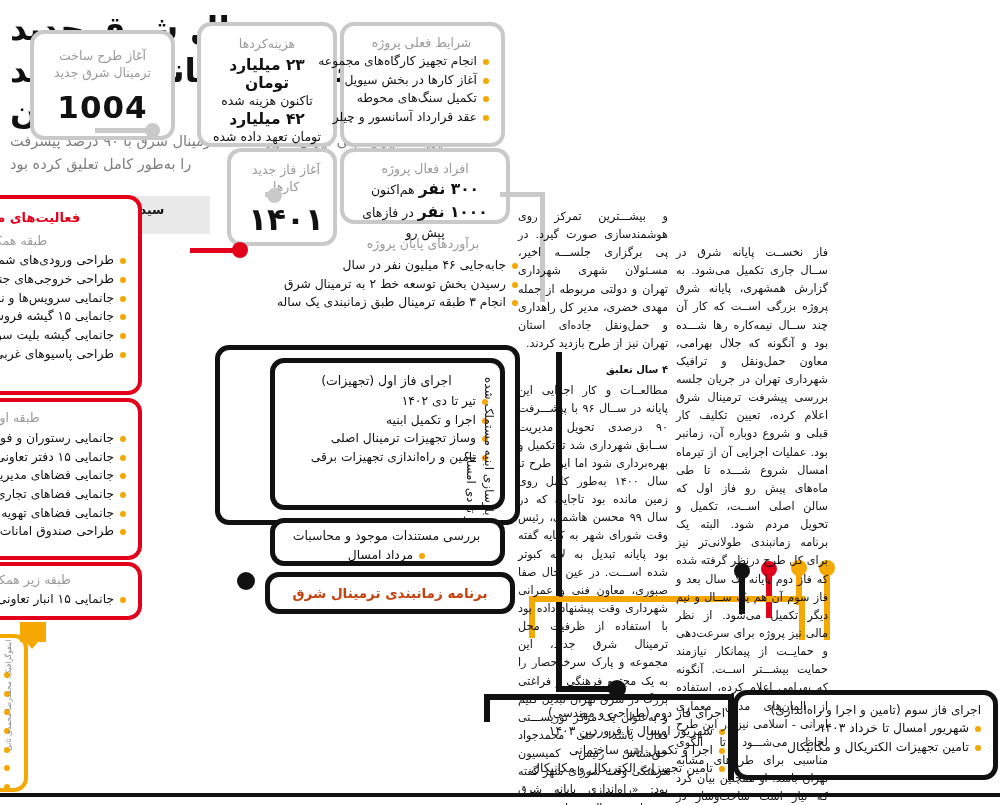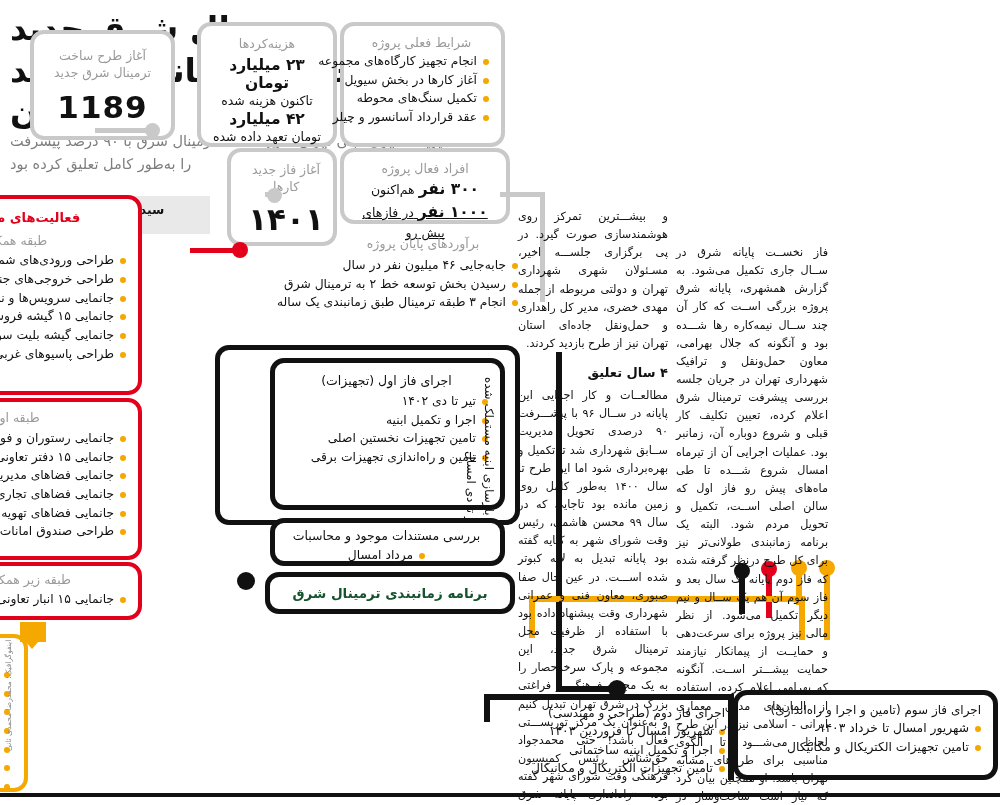--- a/index.html
+++ b/index.html
@@ -49,39 +49,39 @@
       display:flex;align-items:center;justify-content:center;font-size:16px;font-weight:bold;color:#111;}
   .badge-arrow{position:absolute;left:60px;top:12px;width:0;height:0;
       border-top:7px solid transparent;border-bottom:7px solid transparent;border-right:8px solid #f5a800;}
   .author{position:absolute;left:74px;top:6px;width:130px;text-align:left;}
   .author .nm{font-size:12.5px;font-weight:bold;line-height:1.25;}
   .author .rl{font-size:9px;color:#9a9a9a;line-height:1.2;}
 
   
   .col{position:absolute;font-size:11.2px;line-height:1.62;text-align:justify;color:#111;}
   .col p{margin:0 0 0 0;text-indent:0;}
-  .col .secthead{font-size:13px;font-weight:bold;margin:9px 0 4px 0;text-align:right;}
+  .col .secthead{font-size:10px;font-weight:bold;margin:9px 0 4px 0;text-align:right;}
 
   
   .conn{position:absolute;}
   .dot{position:absolute;border-radius:50%;}
 
   
   .credit{
     position:absolute;left:4px;top:640px;width:16px;height:150px;
     writing-mode:vertical-rl;transform:rotate(180deg);
     font-size:7.5px;color:#8a8a8a;white-space:nowrap;letter-spacing:0.3px;
   }
   .credit-tag{position:absolute;left:20px;top:622px;width:26px;height:20px;background:#f5a800;}
   .credit-tag::after{content:"";position:absolute;left:6px;top:20px;width:0;height:0;
       border-left:6px solid transparent;border-right:6px solid transparent;border-top:7px solid #f5a800;}
 
   .sec-label-red{color:#e3001b;font-weight:bold;font-size:13px;text-align:center;line-height:1.35;}
   .sec-label-yellow{color:#f5a800;font-weight:bold;font-size:13px;text-align:center;}
-  .sec-label-black{color:#14532d;font-weight:bold;font-size:13.5px;text-align:center;}
+  .sec-label-black{color:#c2410c;font-weight:bold;font-size:13.5px;text-align:center;}
   .vert{writing-mode:vertical-rl;text-orientation:mixed;}
   .bottom-rule{position:absolute;left:0;top:793px;width:1000px;height:4px;background:#111;}
 </style>
 </head>
 <body>
 
 <div class="page">
 
   <div class="headline">
     <div class="l1">ترمینال شرق جدید</div>
@@ -94,21 +94,21 @@
     <div class="report-badge">گزارش</div>
     <div class="badge-arrow"></div>
     <div class="author">
       <div class="nm">سیدمحمد فخار</div>
       <div class="rl">روزنامه‌نگار</div>
     </div>
   </div>
 
   <div class="box rb gray-box" style="right:825px;top:30px;width:145px;height:110px;padding:14px 10px 0 10px;">
     <div class="card-title">آغاز طرح ساخت ترمینال شرق جدید</div>
-    <div class="big-num" style="margin-top:8px;">1189</div>
+    <div class="big-num" style="margin-top:8px;">1004</div>
   </div>
 
   <div class="conn" style="right:845px;top:128px;width:60px;height:5px;background:#c9c9c9;"></div>
   <div class="dot" style="right:840px;top:123px;width:15px;height:15px;background:#c9c9c9;"></div>
 
   <div class="box rb gray-box" style="right:663px;top:22px;width:140px;height:125px;padding:10px 9px 0 9px;">
     <div class="card-title">هزینه‌کردها</div>
     <div class="center mid-num" style="margin-top:3px;">۲۳ میلیارد تومان</div>
     <div class="center small-txt">تاکنون هزینه شده</div>
     <div class="center mid-num">۴۲ میلیارد</div>
@@ -129,21 +129,21 @@
     <div class="card-title">آغاز فاز جدید کارها</div>
     <div class="big-num" style="margin-top:6px;">۱۴۰۱</div>
   </div>
 
   <div class="box rb gray-box" style="right:490px;top:148px;width:170px;height:76px;padding:9px 10px 0 10px;">
     <div class="card-title">افراد فعال پروژه</div>
     <div class="center" style="font-size:12.5px;line-height:1.5;">
       <span class="mid-num">۳۰۰ نفر</span>
       <span>هم‌اکنون</span>
     </div>
-    <div class="center" style="font-size:12.5px;line-height:1.5;text-decoration:underline;">
+    <div class="center" style="font-size:12.5px;line-height:1.5;">
       <span class="mid-num">۱۰۰۰ نفر</span>
       <span>در فازهای پیش رو</span>
     </div>
   </div>
 
   <div style="position:absolute;right:482px;top:236px;width:190px;">
     <div class="card-title">برآوردهای پایان پروژه</div>
     <ul class="bl" style="margin-top:3px;">
       <li>جابه‌جایی ۴۶ میلیون نفر در سال</li>
       <li>رسیدن بخش توسعه خط ۲ به ترمینال شرق</li>
@@ -200,21 +200,21 @@
   <div class="conn" style="right:228px;top:566px;width:6px;height:52px;background:#e3001b;"></div>
   <div class="dot" style="right:223px;top:561px;width:16px;height:16px;background:#e3001b;"></div>
 
   <div class="box rb black-box" style="right:480px;top:345px;width:305px;height:180px;"></div>
 
   <div class="box rb black-box" style="right:495px;top:358px;width:235px;height:152px;padding:10px 12px 0 10px;">
     <div class="center" style="font-size:12.5px;font-weight:normal;">اجرای فاز اول (تجهیزات)</div>
     <ul class="bl" style="margin-top:4px;">
       <li>تیر تا دی ۱۴۰۲</li>
       <li>اجرا و تکمیل ابنیه</li>
-      <li>تامین تجهیزات نخستین اصلی</li>
+      <li>وساز تجهیزات ترمینال اصلی</li>
       <li>تامین و راه‌اندازی تجهیزات برقی</li>
     </ul>
   </div>
 
   <div style="position:absolute;right:487px;top:352px;width:66px;height:212px;display:flex;align-items:flex-start;justify-content:center;">
     <div class="vert" style="font-size:12px;line-height:1.5;white-space:nowrap;height:205px;text-align:right;">ترمیم و بازسازی ابنیه مستملک شده</div>
     <div class="vert" style="font-size:12px;line-height:1.5;white-space:nowrap;height:205px;position:relative;padding-top:10px;">
       <span style="display:inline-block;width:6px;height:6px;border-radius:50%;background:#f5a800;vertical-align:middle;margin-bottom:3px;"></span>
       <span>شهریور تا دی امسال</span>
     </div>

